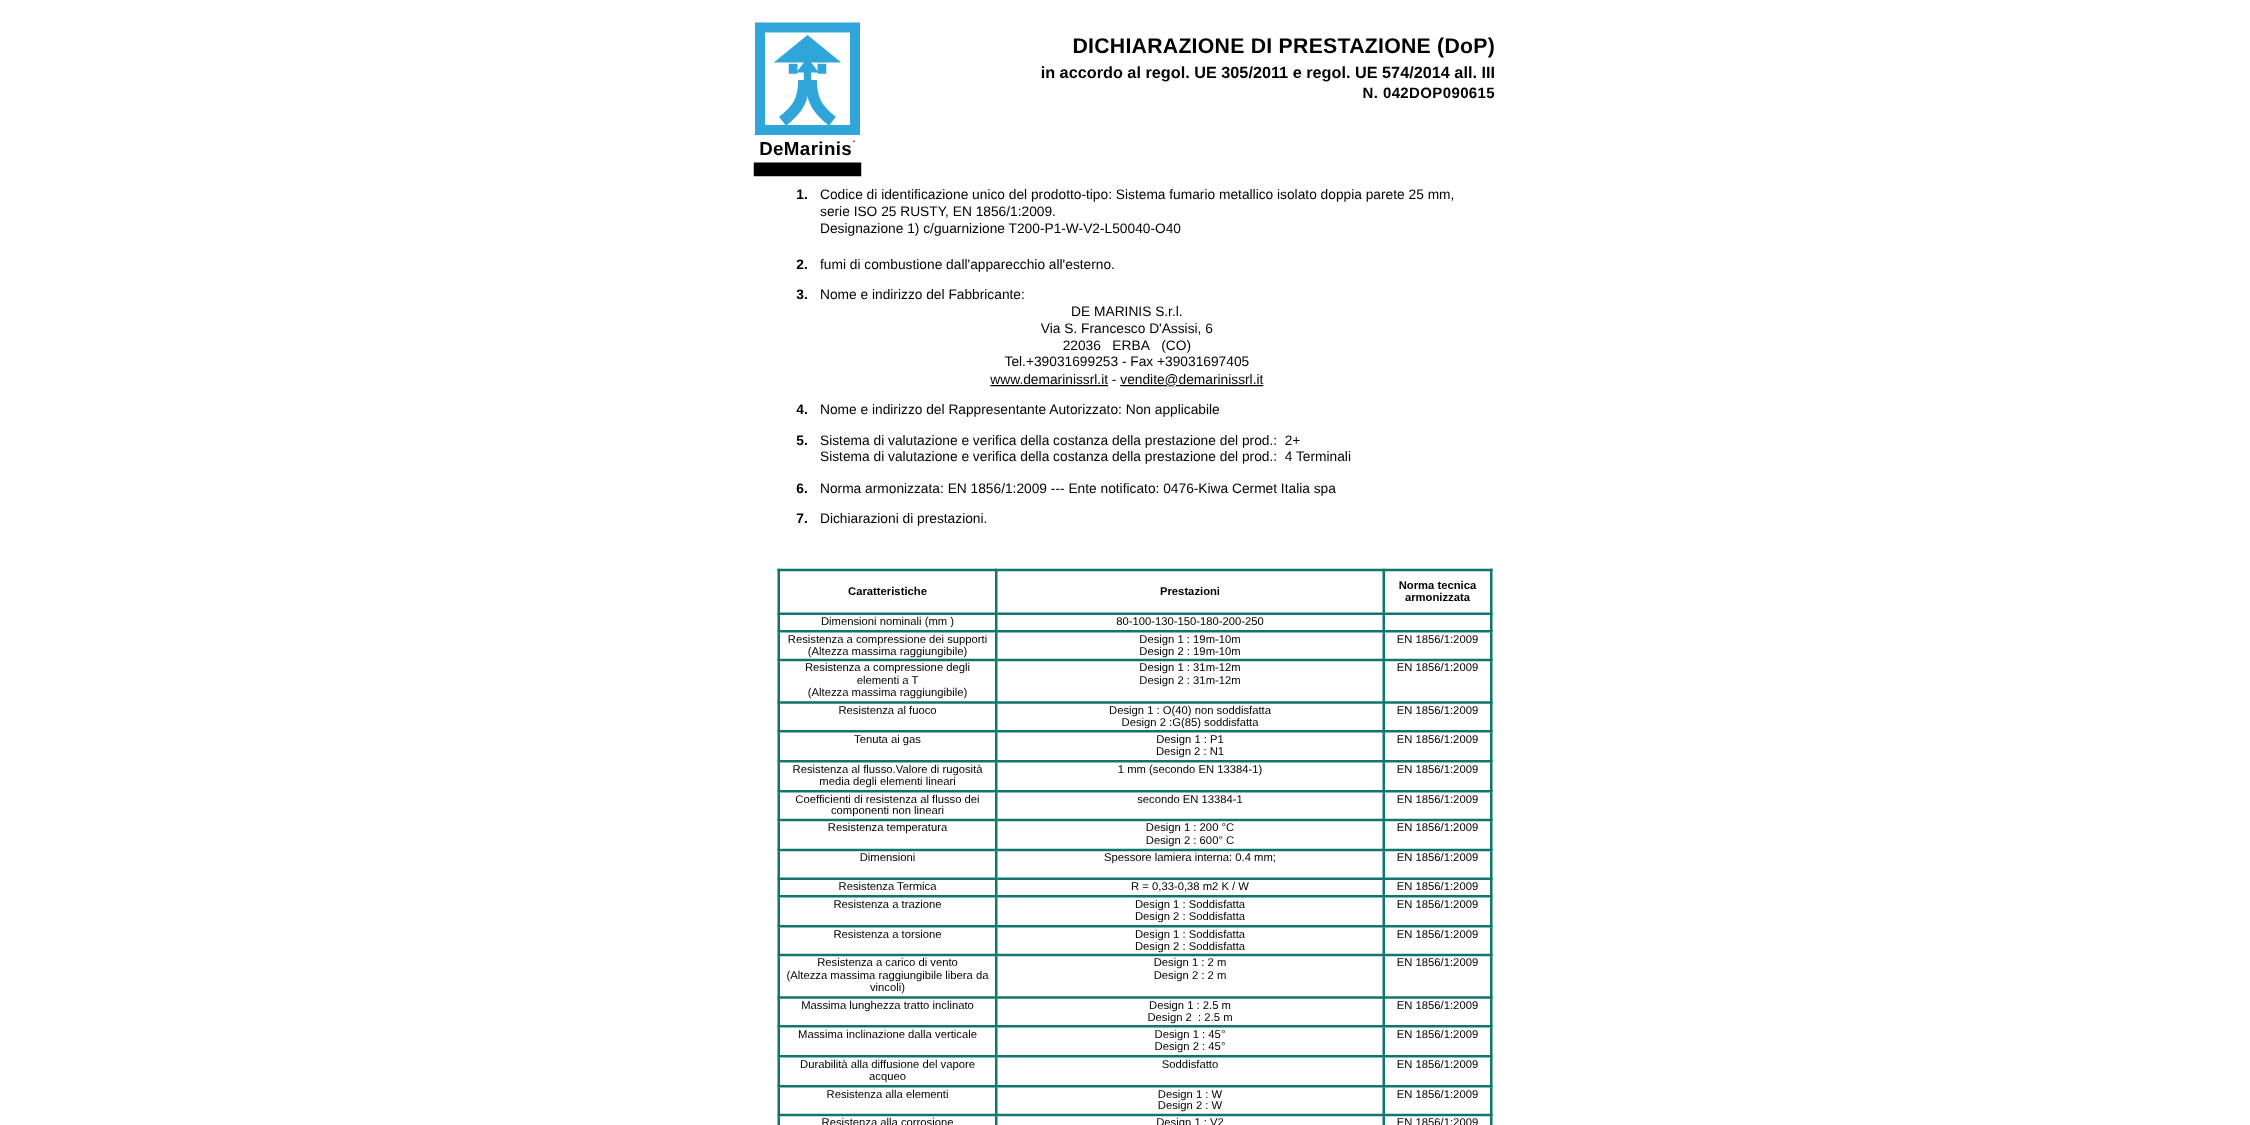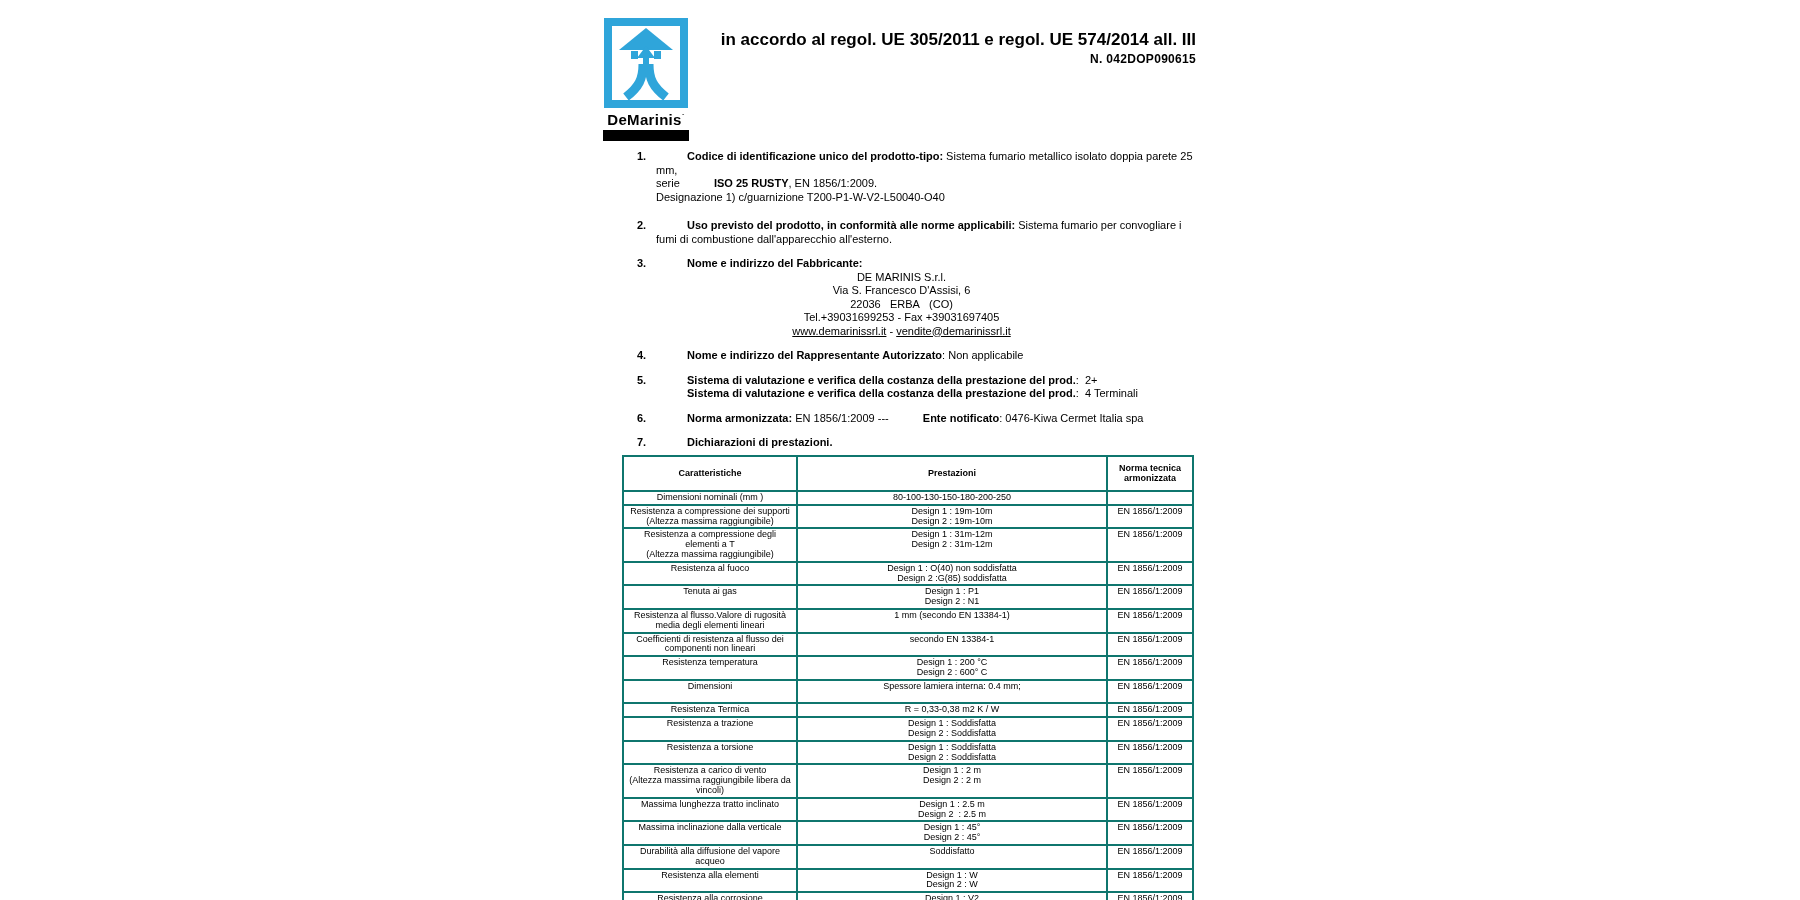--- a/index.html
+++ b/index.html
@@ -10,31 +10,31 @@
   
   .logo{position:absolute;left:0;top:17px;width:86px;}
   .logo svg{display:block;}
   .brand{font-size:15px;font-weight:bold;letter-spacing:.3px;margin-top:2px;text-align:center;white-space:nowrap;}
   .brand sup{font-size:8px;}
   .bar{height:11px;background:#000;margin-top:2px;}
 
   
   .title-block{position:absolute;top:27px;right:4px;text-align:right;}
   .t1{font-size:17px;font-weight:bold;letter-spacing:.2px;}
-  .t2{font-size:17px;font-weight:bold;margin-top:3px;}
+  .t2{font-size:13px;font-weight:bold;margin-top:3px;}
   .t3{font-size:12px;font-weight:bold;margin-top:2px;letter-spacing:.3px;}
 
   
   .items{position:absolute;left:34px;top:150px;width:556px;font-size:11px;line-height:13.5px;}
   .item{display:flex;margin-bottom:11px;}
   .item:nth-child(1){margin-bottom:15px;}
   .num{width:19px;flex:none;font-weight:bold;}
   .ibody{flex:1;}
   .ln{min-height:13.5px;}
-  .b{font-weight:bold;margin-left:31px;}
+  .b{font-weight:normal;}
   .u{text-decoration:underline;}
   .addr{margin-left:-53px;width:597px;text-align:center;}
 
   
   .perf-table{position:absolute;left:19px;top:455px;border-collapse:collapse;table-layout:fixed;width:570px;}
   .perf-table th,.perf-table td{border:2px solid #0f766e;text-align:center;padding:1px 2px;
       font-size:9px;line-height:9.8px;white-space:pre-line;overflow:hidden;}
   .perf-table th{vertical-align:middle;height:31px;font-weight:bold;}
   .perf-table td{vertical-align:top;}
 </style>
@@ -52,37 +52,37 @@
         <rect x="51" y="34" width="7" height="8" fill="#2FA5DA"></rect>
         <polygon points="43,29 34,41 40,41 40,50 46,50 46,41 52,41" fill="#2FA5DA"></polygon>
         <path d="M40,47 C40,62 36,70 23,80" stroke="#2FA5DA" stroke-width="9" fill="none"></path>
         <path d="M46,47 C46,62 50,70 63,80" stroke="#2FA5DA" stroke-width="9" fill="none"></path>
       </svg>
       <div class="brand"><span>DeMarinis</span><sup>´</sup></div>
       <div class="bar"></div>
     </div>
 
     <div class="title-block">
+      <div class="t1">DICHIARAZIONE DI PRESTAZIONE (DoP)</div>
       <div class="t2">in accordo al regol. UE 305/2011 e regol. UE 574/2014 all. III</div>
       <div class="t3">N. 042DOP090615</div>
     </div>
 
     <div class="items">
         <div class="item">
           <div class="num">1.</div>
           <div class="ibody">
             <div class="ln"><span class="b">Codice di identificazione unico del prodotto-tipo:</span><span> Sistema fumario metallico isolato doppia parete 25 mm,</span></div>
             <div class="ln"><span>serie </span><span class="b">ISO 25 RUSTY</span><span>, EN 1856/1:2009.</span></div>
             <div class="ln"><span>Designazione 1) c/guarnizione T200-P1-W-V2-L50040-O40</span></div>
           </div>
         </div>
         <div class="item">
           <div class="num">2.</div>
           <div class="ibody">
-            <div class="ln"><span class="b">Uso previsto del prodotto, in conformità alle norme applicabili:</span><span> Sistema fumario per convogliare i</span></div>
             <div class="ln"><span>fumi di combustione dall'apparecchio all'esterno.</span></div>
           </div>
         </div>
         <div class="item">
           <div class="num">3.</div>
           <div class="ibody">
             <div class="ln"><span class="b">Nome e indirizzo del Fabbricante:</span></div>
             <div class="addr">
               <div class="ln"><span>DE MARINIS S.r.l.</span></div>
               <div class="ln"><span>Via S. Francesco D'Assisi, 6</span></div>

